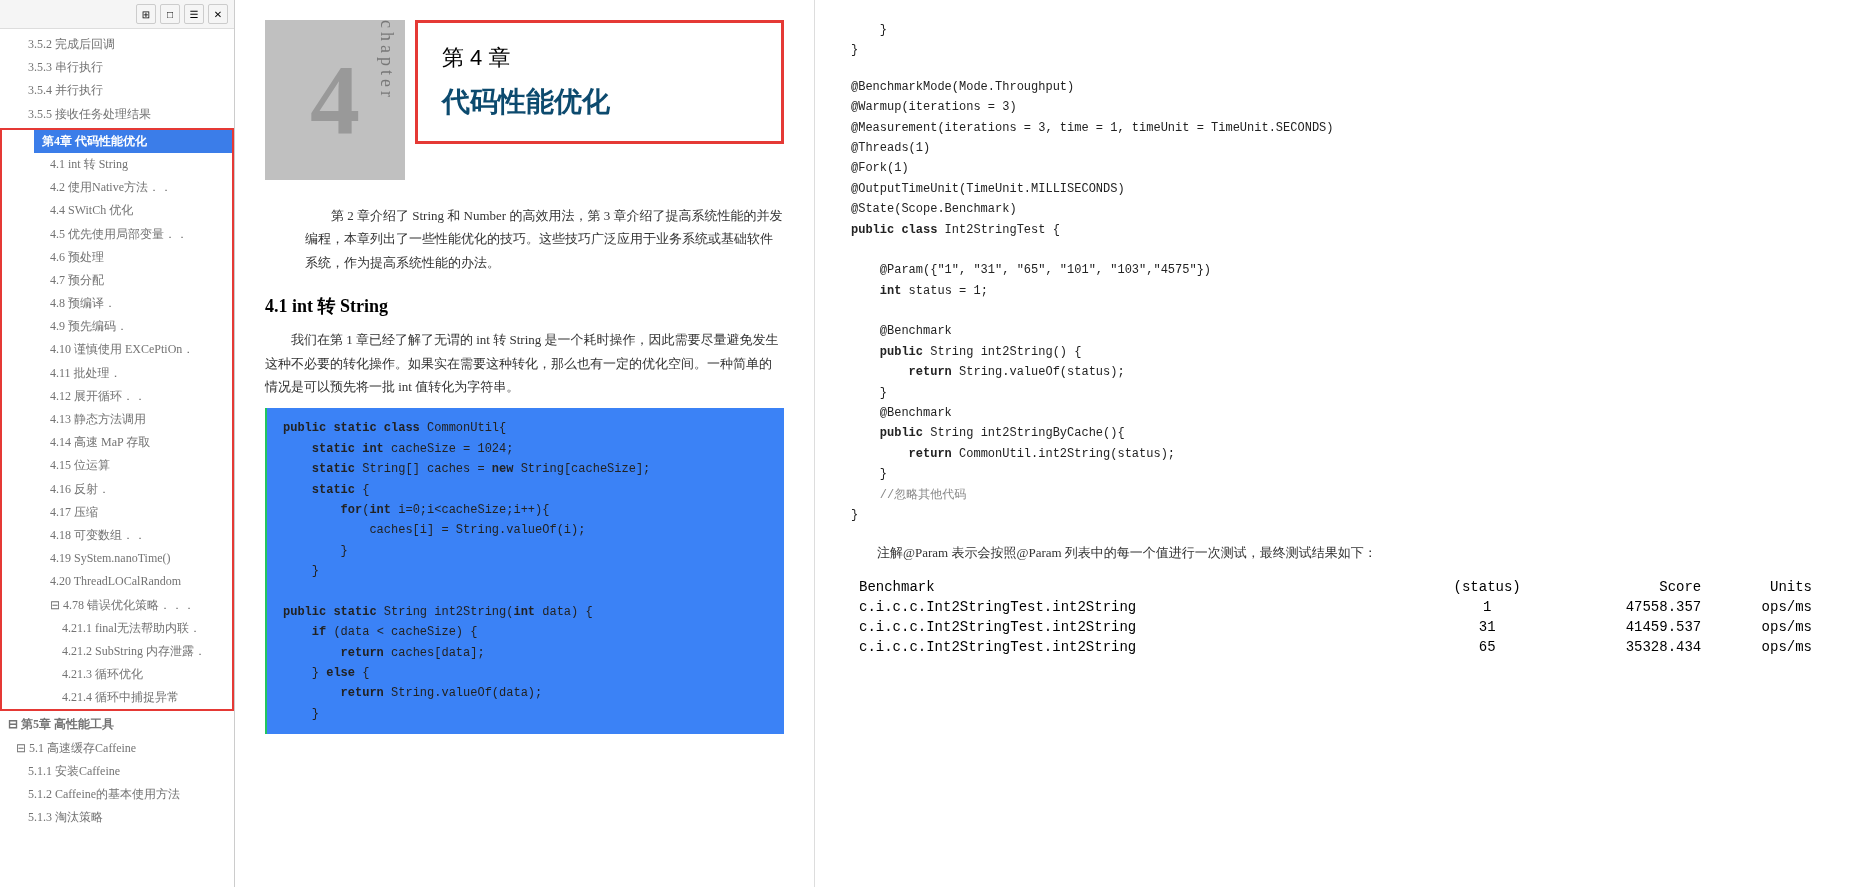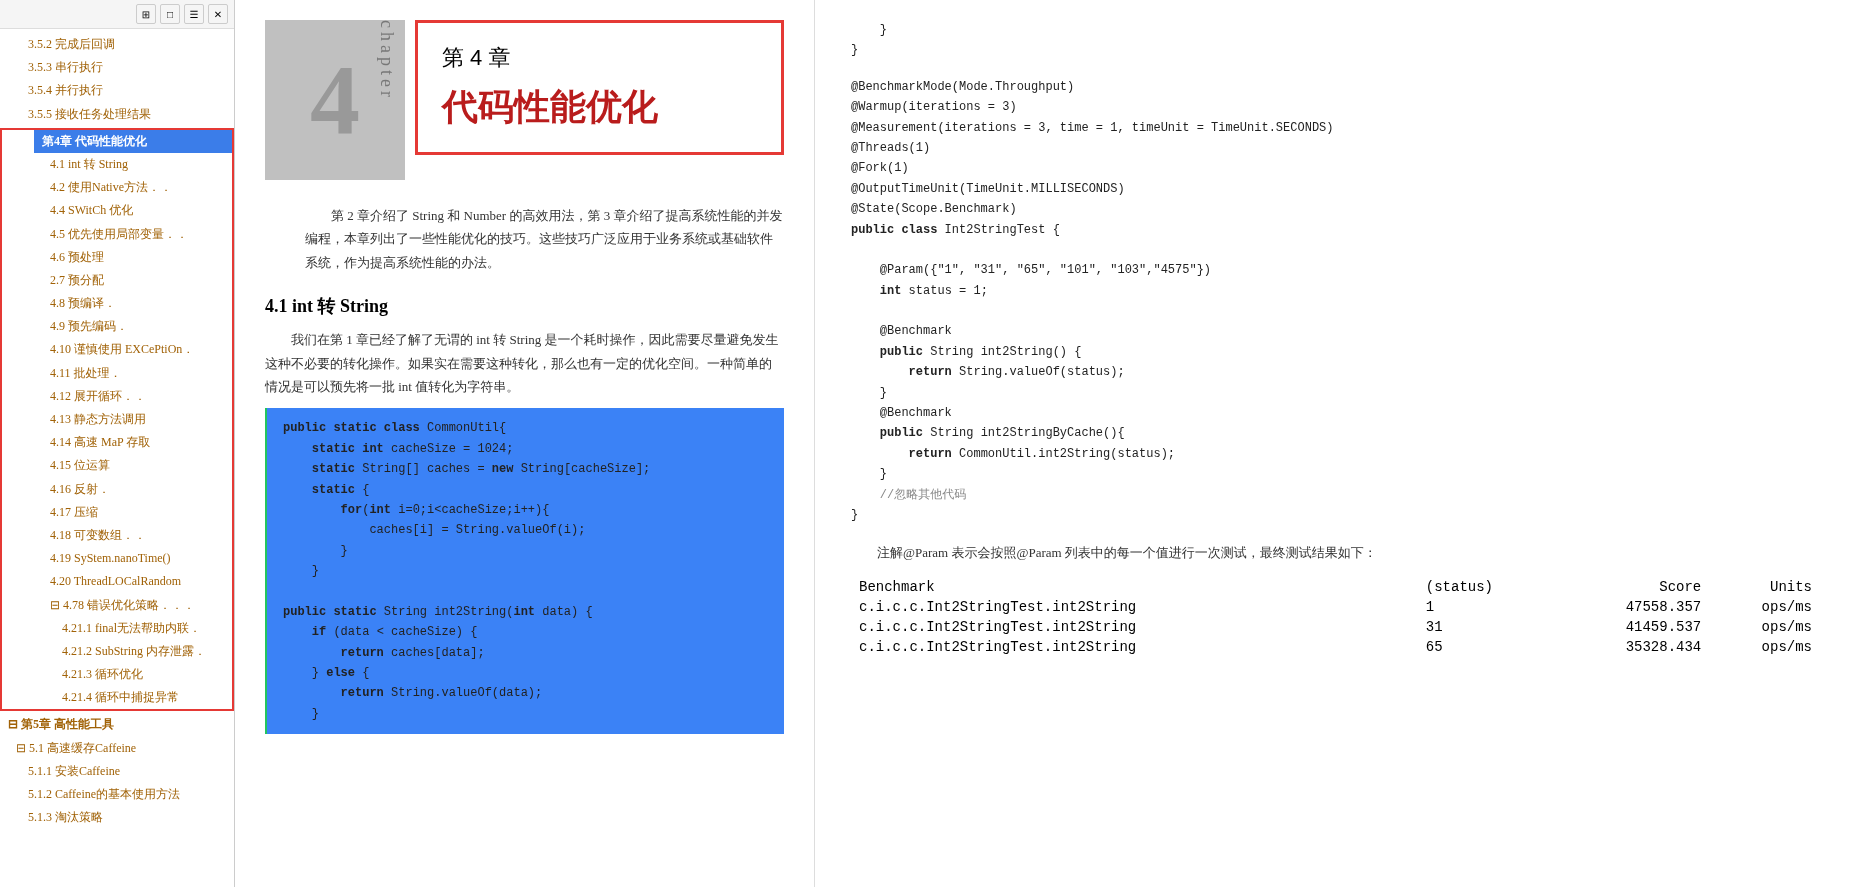--- a/index.html
+++ b/index.html
@@ -37,21 +37,21 @@
     }
     #toc-tree {
       overflow-y: auto;
       flex: 1;
       padding: 4px 0;
     }
     .toc-item {
       padding: 2px 8px 2px 12px;
       cursor: pointer;
       font-size: 12px;
-      color: #a16207;
+      color: #737373;
       line-height: 1.6;
       white-space: nowrap;
       overflow: hidden;
       text-overflow: ellipsis;
     }
     .toc-item.selected { background: #3b7de9; color: #fff; }
     .toc-item.chapter { font-weight: bold; padding-left: 8px; }
     .toc-item.section { padding-left: 16px; }
     .toc-item.subsection { padding-left: 28px; }
 
@@ -110,23 +110,23 @@
       margin-left: 10px;
       flex: 1;
     }
     .chapter-label {
       font-size: 22px;
       color: #000;
       margin-bottom: 10px;
       font-family: 'SimHei', sans-serif;
     }
     .chapter-title-cn {
-      font-size: 36px;
+      font-size: 28px;
       font-weight: bold;
-      color: #b91c1c;
+      color: #0c4a6e;
       font-family: 'SimHei', sans-serif;
     }
 
     .section-intro {
       line-height: 1.8;
       color: #333;
       font-size: 13px;
       margin-bottom: 20px;
       text-indent: 2em;
       margin-left: 40px;
@@ -190,21 +190,21 @@
       width: 100%;
       border-collapse: collapse;
       font-family: 'Courier New', monospace;
       font-size: 14px;
       margin-top: 8px;
     }
     .benchmark-table td {
       padding: 2px 8px;
     }
     .benchmark-table .col-benchmark { width: 340px; }
-    .benchmark-table .col-status { width: 80px; text-align: left; }
+    .benchmark-table .col-status { width: 80px; text-align: center; }
     .benchmark-table .col-score { width: 90px; text-align: right; }
     .benchmark-table .col-units { width: 60px; text-align: right; }
 
     
     ::-webkit-scrollbar { width: 6px; height: 6px; }
     ::-webkit-scrollbar-thumb { background: #ccc; border-radius: 3px; }
 
     .toc-section-group {
       border: 2px solid #e53935;
       margin: 2px 0;
@@ -227,21 +227,21 @@
       <div class="toc-item subsection">3.5.3 串行执行</div>
       <div class="toc-item subsection">3.5.4 并行执行</div>
       <div class="toc-item subsection">3.5.5 接收任务处理结果</div>
       <div class="toc-section-group">
         <div class="toc-item chapter selected">第4章 代码性能优化</div>
         <div class="toc-item section">4.1 int 转 String</div>
         <div class="toc-item section">4.2 使用Native方法．．</div>
         <div class="toc-item section">4.4 SWitCh 优化</div>
         <div class="toc-item section">4.5 优先使用局部变量．．</div>
         <div class="toc-item section">4.6 预处理</div>
-        <div class="toc-item section">2.7 预分配</div>
+        <div class="toc-item section">4.7 预分配</div>
         <div class="toc-item section">4.8 预编译．</div>
         <div class="toc-item section">4.9 预先编码．</div>
         <div class="toc-item section">4.10 谨慎使用 EXCePtiOn．</div>
         <div class="toc-item section">4.11 批处理．</div>
         <div class="toc-item section">4.12 展开循环．．</div>
         <div class="toc-item section">4.13 静态方法调用</div>
         <div class="toc-item section">4.14 高速 MaP 存取</div>
         <div class="toc-item section">4.15 位运算</div>
         <div class="toc-item section">4.16 反射．</div>
         <div class="toc-item section">4.17 压缩</div>

